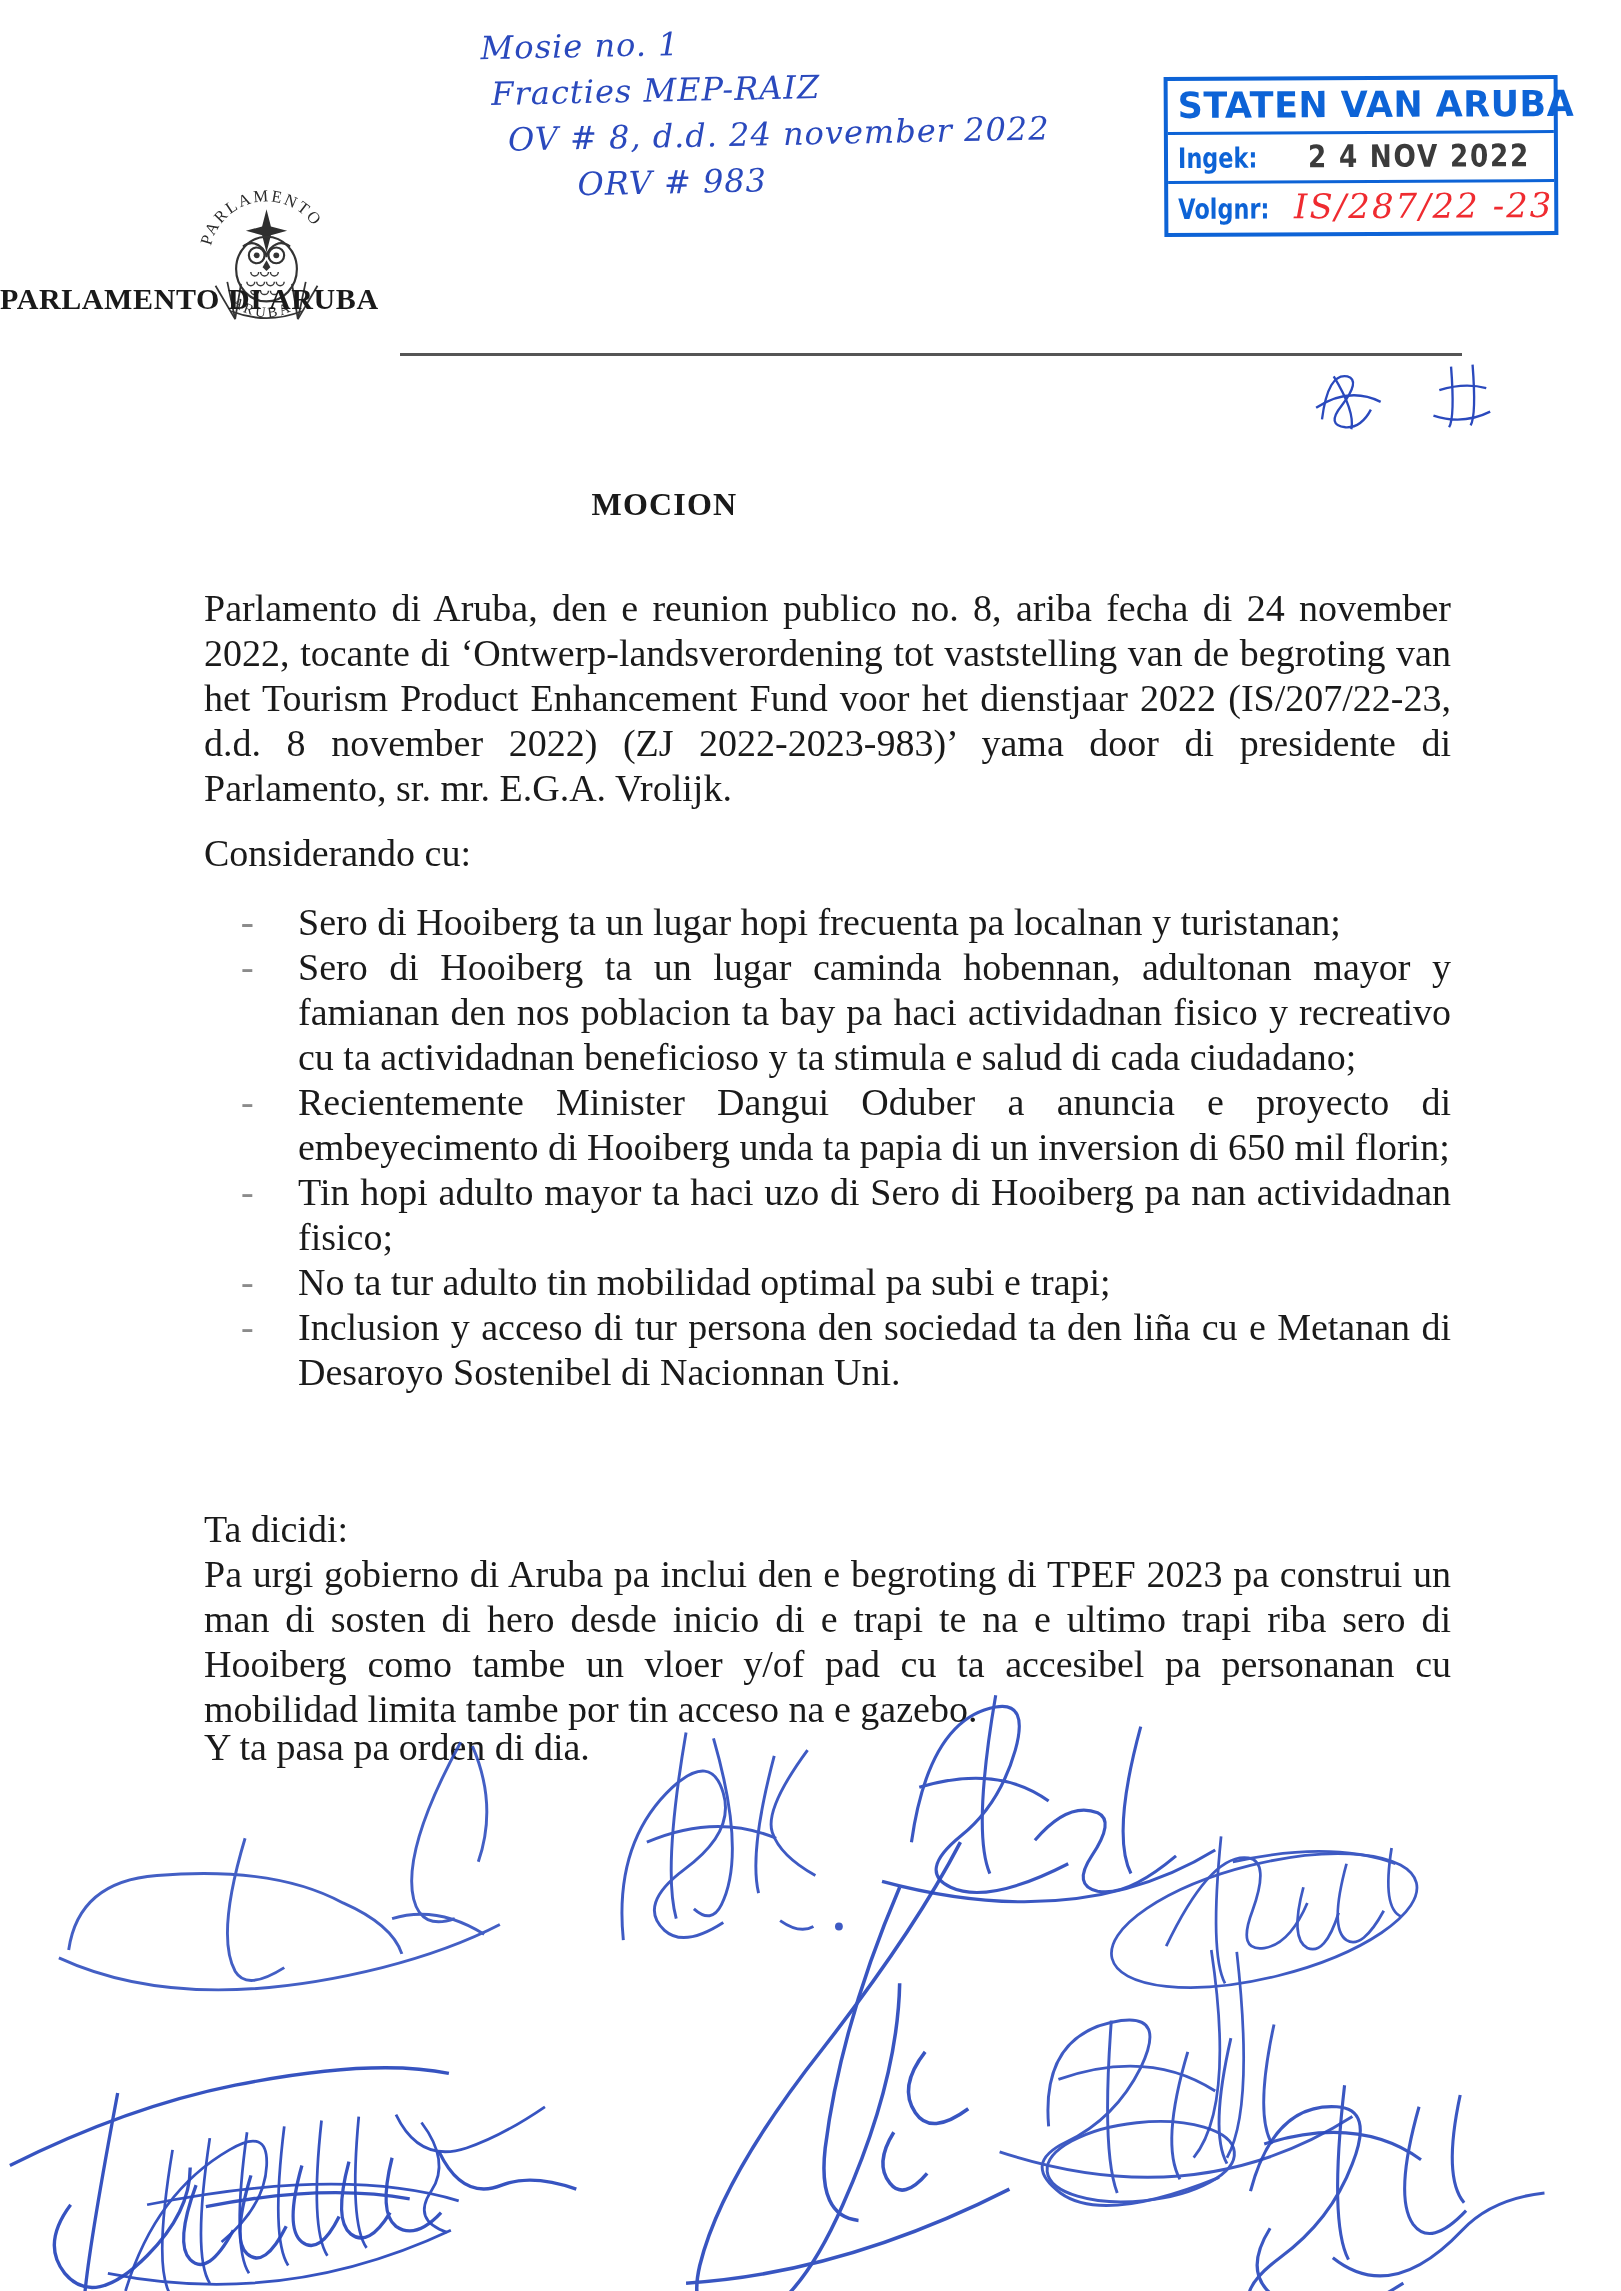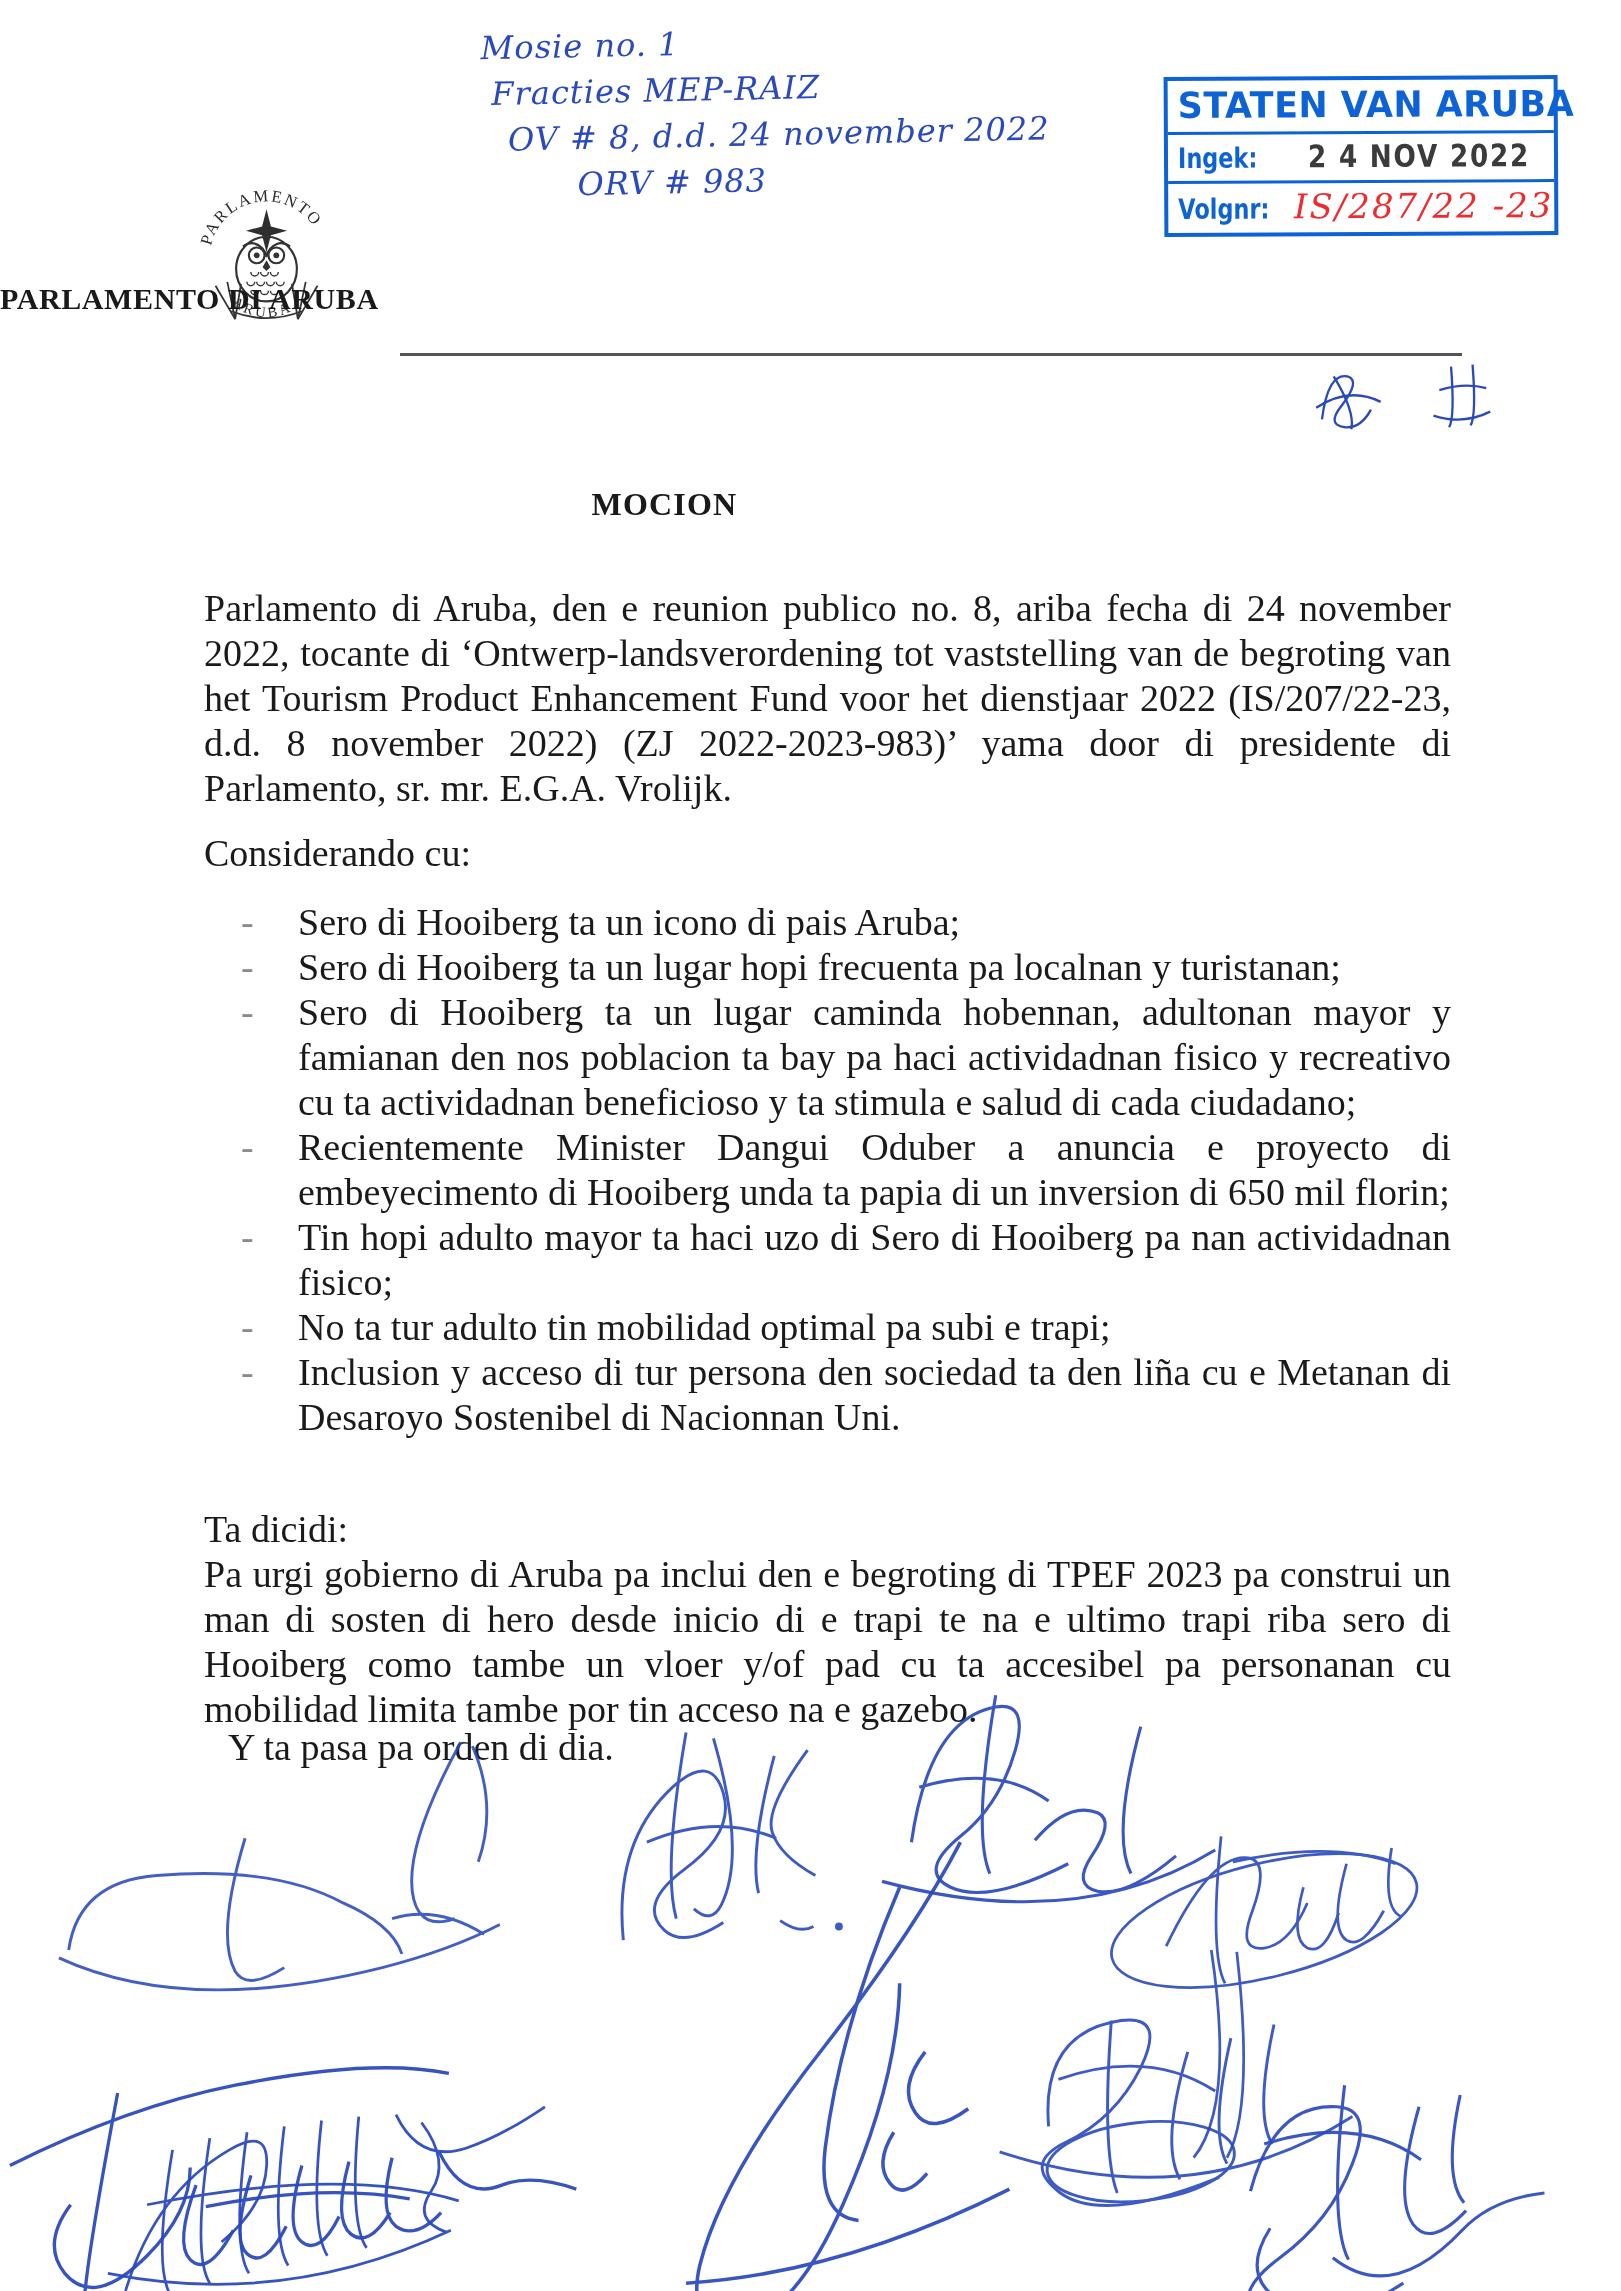--- a/index.html
+++ b/index.html
@@ -151,21 +151,21 @@
     left: 204px;
     width: 1247px;
     font-size: 38px;
     line-height: 45px;
   }
   .justified { text-align: justify; }
   .p-intro   { top: 586px; }
   .p-cons    { top: 831px; }
   .list-wrap { top: 900px; }
   .p-dicidi  { top: 1507px; }
-  .p-orden   { top: 1725px; margin-left: 24px; }
+  .p-orden   { top: 1725px; }
 
   ul.considerandos {
     list-style: none;
     margin: 0;
     padding: 0;
   }
   ul.considerandos li {
     position: relative;
     padding-left: 94px;
     margin-bottom: 0px;
@@ -282,21 +282,20 @@
   <div class="doc-heading">MOCION</div>
 
   <div class="body-block justified p-intro">Parlamento di Aruba, den e reunion publico no. 8, ariba fecha di 24 november 2022, tocante di ‘Ontwerp-landsverordening tot vaststelling van de begroting van het Tourism Product Enhancement Fund voor het dienstjaar 2022 (IS/207/22-23, d.d. 8 november 2022) (ZJ 2022-2023-983)’ yama door di presidente di Parlamento, sr. mr. E.G.A. Vrolijk.</div>
 
   <div class="body-block p-cons">Considerando cu:</div>
 
   <div class="body-block list-wrap">
     <ul class="considerandos">
       <li>
         <span class="dash">-</span>
-        <span>Sero di Hooiberg ta un icono di pais Aruba;</span>
       </li>
       <li>
         <span class="dash">-</span>
         <span>Sero di Hooiberg ta un lugar hopi frecuenta pa localnan y turistanan;</span>
       </li>
       <li>
         <span class="dash">-</span>
         <span>Sero di Hooiberg ta un lugar caminda hobennan, adultonan mayor y famianan den nos poblacion ta bay pa haci actividadnan fisico y recreativo cu ta actividadnan beneficioso y ta stimula e salud di cada ciudadano;</span>
       </li>
       <li>

